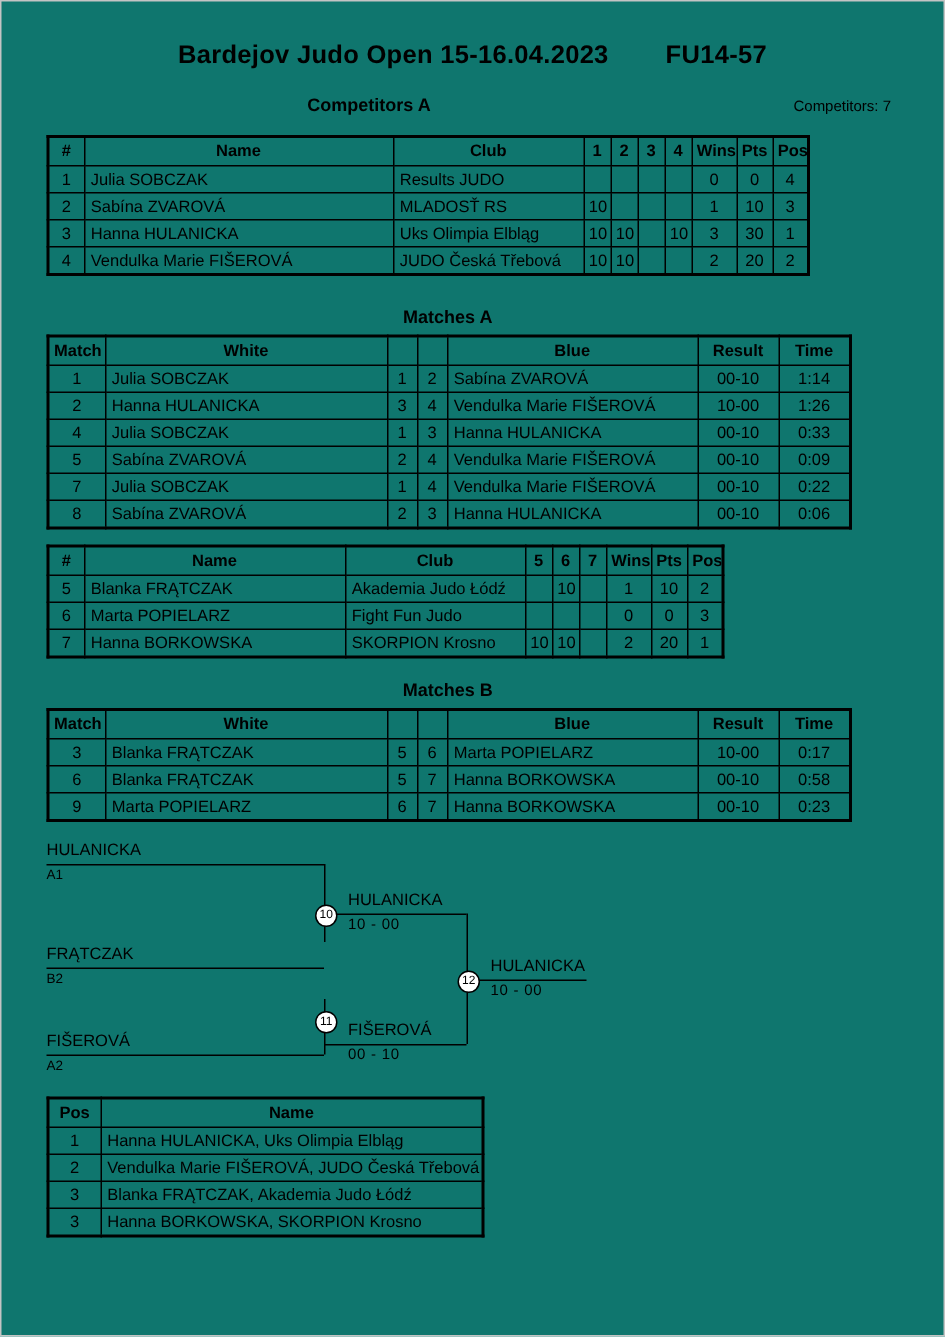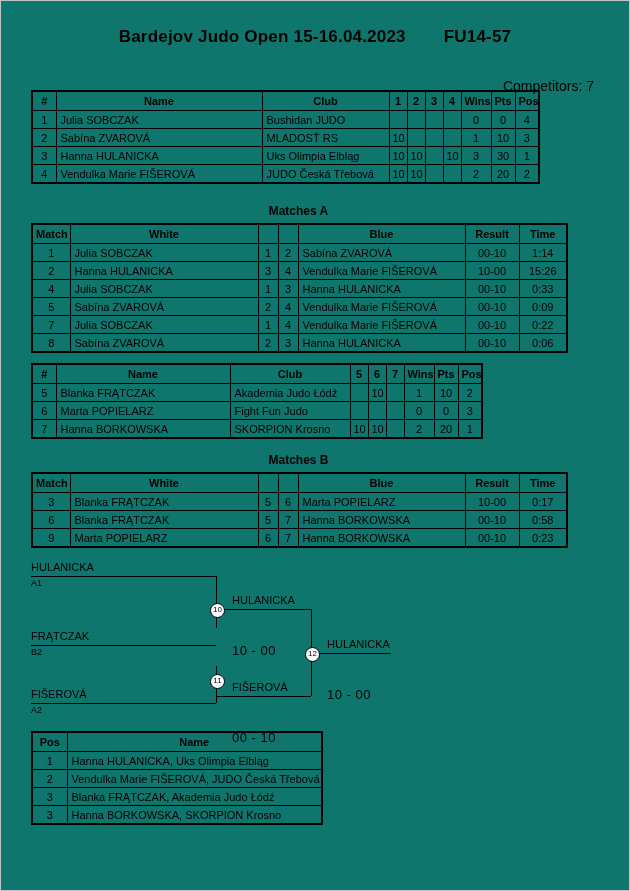--- a/index.html
+++ b/index.html
@@ -4,54 +4,55 @@
 <style>
   html,body{margin:0;padding:0;background:#fff;}
   body{width:630px;font-family:"Liberation Sans",sans-serif;color:#000;}
   .page{position:relative;width:630px;height:891px;background:#0f766e;border:1px solid #c4c4c4;box-sizing:border-box;overflow:hidden;}
 
   .title-row{display:flex;justify-content:center;align-items:baseline;gap:38px;margin-top:26px;font-size:17px;font-weight:bold;letter-spacing:.2px;}
 
   .section-heading{font-weight:bold;font-size:12px;text-align:center;}
   .comp-head{position:relative;margin-top:16px;height:15px;}
   .comp-head .section-heading{position:absolute;top:0;left:30px;width:430px;}
-  .count-label{position:absolute;top:15px;right:35px;font-size:14px;}
+  .count-label{position:absolute;top:3px;right:35px;font-size:10px;}
   .hdg-matches-a{width:535px;margin:20px 0 0 30px;}
   .hdg-comp-b{width:425px;margin:18px 0 0 30px;}
   .hdg-matches-b{width:535px;margin:14px 0 0 30px;}
   .hdg-results{width:265px;margin:12px 0 0 30px;}
 
   table.tbl{border-collapse:collapse;table-layout:fixed;font-size:11px;margin-left:30px;border:2px solid #000;}
   .tbl th,.tbl td{border:1px solid #000;height:17px;padding:0 3px;white-space:nowrap;overflow:hidden;}
   .tbl th{font-weight:bold;text-align:center;height:18px;}
   .tbl td.c{text-align:center;}
   .tbl td.l{text-align:left;padding-left:4px;}
   .mt12{margin-top:12px;} .mt10{margin-top:10px;} .mt5{margin-top:5px;}
 
   .bracket{position:relative;margin:8px 0 0 30px;width:570px;height:170px;font-size:11px;}
   .b-entry{position:absolute;left:0;width:185px;height:18px;border-bottom:1px solid #000;}
   .b-entry .b-name{position:absolute;bottom:3px;left:0;}
   .b-seed{position:absolute;top:20px;left:0;font-size:9px;}
   .b-line-v{position:absolute;width:0;border-left:1px solid #000;}
   .b-winner{position:absolute;height:18px;border-bottom:1px solid #000;}
   .b-winner .b-name{position:absolute;bottom:3px;left:16px;}
-  .b-score{position:absolute;font-size:13px;letter-spacing:.5px;margin-top:32px;}
+  .b-score{position:absolute;font-size:10px;letter-spacing:.5px;}
   .b-circle{position:absolute;width:13px;height:13px;border:1px solid #000;border-radius:50%;background:#fff;font-size:8px;line-height:12px;text-align:center;z-index:2;}
 </style>
 </head>
 <body>
 
 <div class="page">
 
   <div class="title-row">
     <span>Bardejov Judo Open  15-16.04.2023</span>
     <span>FU14-57</span>
   </div>
 
   <div class="comp-head">
+    <div class="section-heading">Competitors A</div>
     <div class="count-label">Competitors: 7</div>
   </div>
 
   <table class="tbl mt12" style="width:507px">
     <colgroup>
       <col style="width:24px">
         <col style="width:206px">
         <col style="width:127px">
       <col style="width:18px">
         <col style="width:18px">
@@ -73,21 +74,21 @@
         <th>Wins</th>
         <th>Pts</th>
         <th>Pos</th>
       </tr>
     </thead>
     <tbody>
 
         <tr>
           <td class="c">1</td>
           <td class="l">Julia SOBCZAK</td>
-          <td class="l">Bushidan JUDO</td>
+          <td class="l">Results JUDO</td>
           <td class="c"></td>
           <td class="c"></td>
           <td class="c"></td>
           <td class="c"></td>
           <td class="c">0</td>
           <td class="c">0</td>
           <td class="c">4</td>
         </tr>
 
         <tr>
@@ -167,21 +168,21 @@
           <td class="c">1:14</td>
         </tr>
 
         <tr>
           <td class="c">2</td>
           <td class="l">Hanna HULANICKA</td>
           <td class="c">3</td>
           <td class="c">4</td>
           <td class="l">Vendulka Marie FIŠEROVÁ</td>
           <td class="c">10-00</td>
-          <td class="c">15:26</td>
+          <td class="c">1:26</td>
         </tr>
 
         <tr>
           <td class="c">4</td>
           <td class="l">Julia SOBCZAK</td>
           <td class="c">1</td>
           <td class="c">3</td>
           <td class="l">Hanna HULANICKA</td>
           <td class="c">00-10</td>
           <td class="c">0:33</td>

